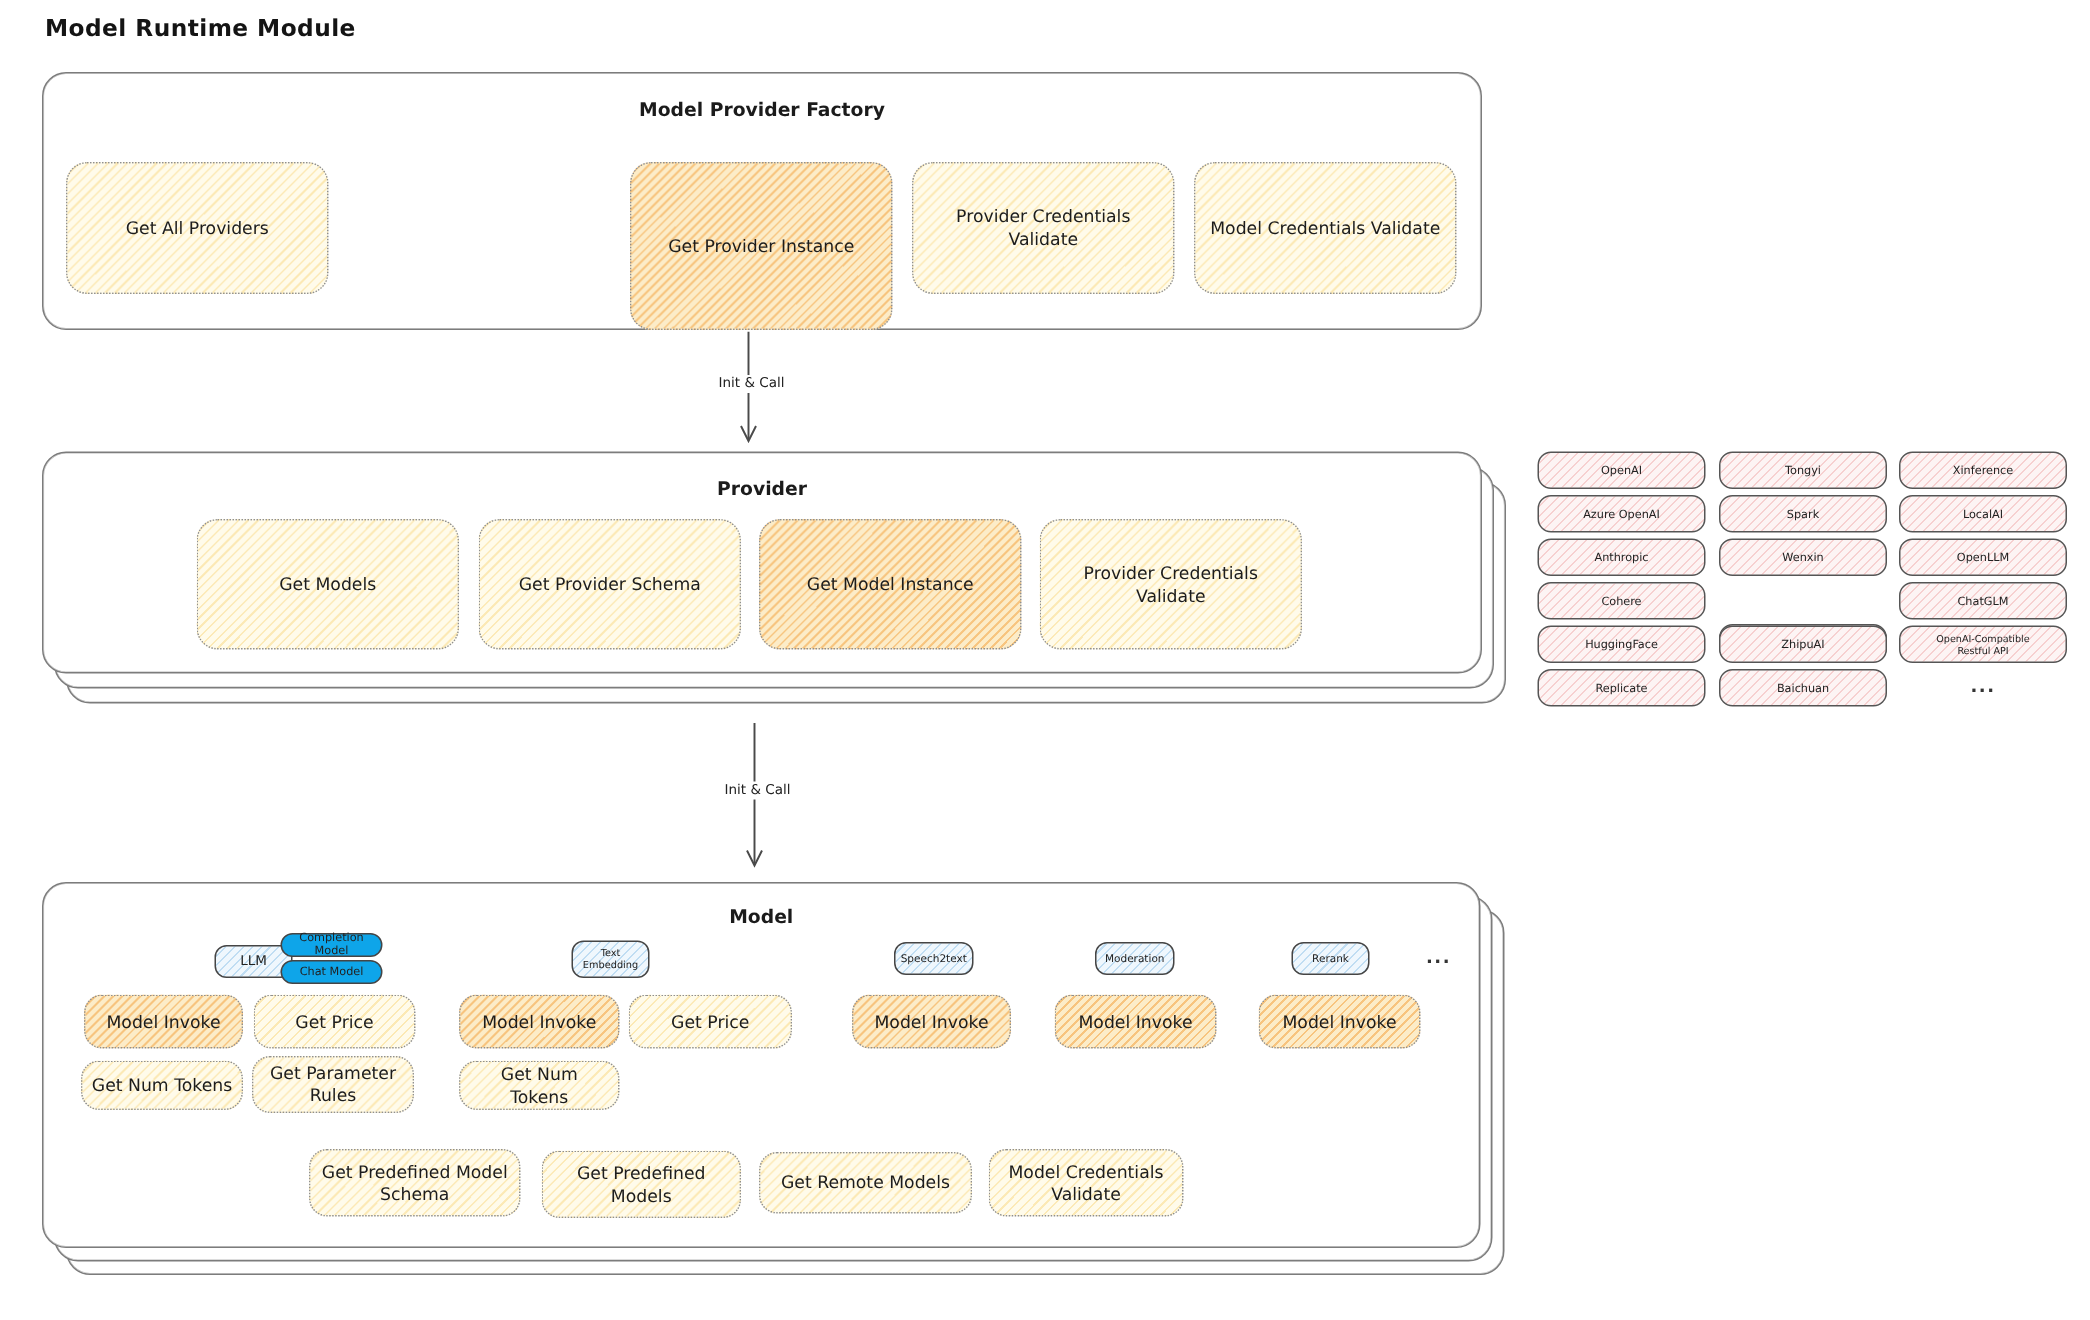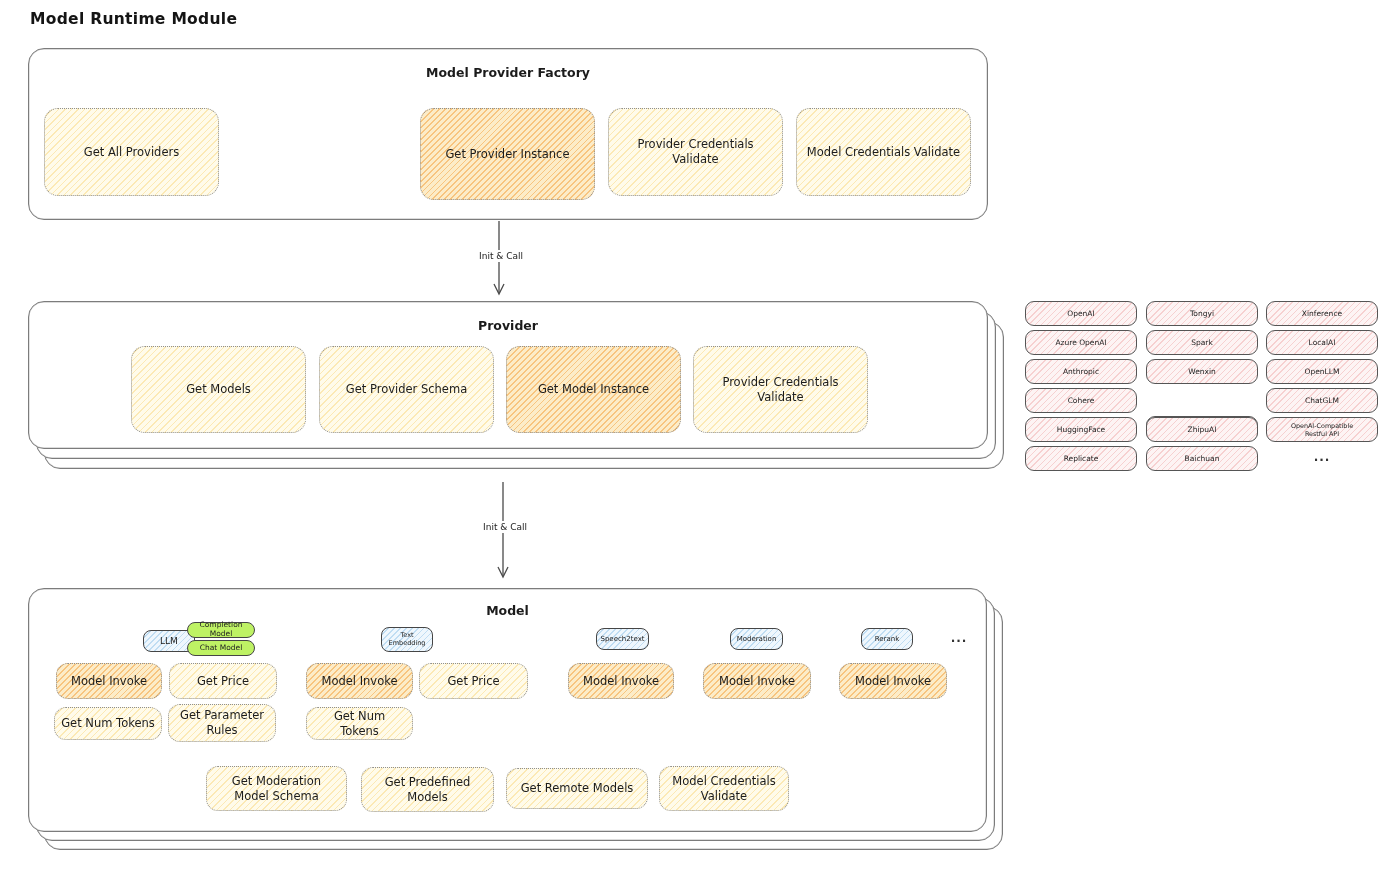--- a/index.html
+++ b/index.html
@@ -46,39 +46,39 @@
     font-size:7.5px;color:#222;box-sizing:border-box;padding:1px 14px;
   }
   .chip.small-text{font-size:6.4px;}
   
   .tab{
     position:absolute;display:flex;align-items:center;justify-content:center;
     text-align:center;border:1.2px solid #454545;border-radius:8px;
     font-size:7px;line-height:1.15;color:#222;box-sizing:border-box;padding:1px 2px;
   }
   .tab.big{font-size:9px;}
-  .tab.white{background:#bef264;font-size:7.5px;border-radius:8px;}
+  .tab.white{background:#0ea5e9;font-size:7.5px;border-radius:8px;}
   .dots{position:absolute;font-size:12px;font-weight:700;color:#333;letter-spacing:1px;}
   .arrow{position:absolute;}
   .arrow-label{
     position:absolute;text-align:center;background:#ffffff;font-size:9px;
     color:#222;padding:1px 2px;font-weight:500;
   }
 </style>
 </head>
 <body>
 
 <div class="canvas">
 
   <div class="page-title">Model Runtime Module</div>
 
   <section class="frame" style="left:28px;top:48px;width:958px;height:170px;">
     <div class="frame-title">Model Provider Factory</div>
     <div class="node hatch-yellow" style="left:15px;top:59px;width:175px;height:88px;">Get All Providers</div>
-    <div class="node hatch-orange" style="left:391px;top:59px;width:175px;height:92px;">Get Provider Instance</div>
+    <div class="node hatch-orange" style="left:391px;top:59px;width:175px;height:112px;">Get Provider Instance</div>
     <div class="node hatch-yellow" style="left:579px;top:59px;width:175px;height:88px;">Provider Credentials Validate</div>
     <div class="node hatch-yellow" style="left:767px;top:59px;width:175px;height:88px;">Model Credentials Validate</div>
   </section>
 
   <svg class="arrow" style="left:491px;top:221px;" width="16" height="78" viewBox="0 0 16 78">
     <line x1="8" y1="0" x2="8" y2="72" stroke="#4a4a4a" stroke-width="1.3"></line>
     <path d="M3 63 L8 73 L13 63" fill="none" stroke="#4a4a4a" stroke-width="1.3"></path>
   </svg>
   <div class="arrow-label" style="left:467px;top:250px;width:64px;">Init &amp; Call</div>
 
@@ -141,19 +141,19 @@
     <div class="node hatch-orange" style="left:277px;top:74px;width:107px;height:36px;border-radius:12px;">Model Invoke</div>
     <div class="node hatch-yellow" style="left:390px;top:74px;width:109px;height:36px;border-radius:12px;">Get Price</div>
     <div class="node hatch-orange" style="left:539px;top:74px;width:106px;height:36px;border-radius:12px;">Model Invoke</div>
     <div class="node hatch-orange" style="left:674px;top:74px;width:108px;height:36px;border-radius:12px;">Model Invoke</div>
     <div class="node hatch-orange" style="left:810px;top:74px;width:108px;height:36px;border-radius:12px;">Model Invoke</div>
 
     <div class="node hatch-yellow" style="left:25px;top:118px;width:108px;height:33px;border-radius:12px;">Get Num Tokens</div>
     <div class="node hatch-yellow" style="left:139px;top:115px;width:108px;height:38px;border-radius:12px;">Get Parameter Rules</div>
     <div class="node hatch-yellow" style="left:277px;top:118px;width:107px;height:33px;border-radius:12px;">Get Num Tokens</div>
 
-    <div class="node hatch-yellow" style="left:177px;top:177px;width:141px;height:45px;border-radius:12px;">Get Moderation Model Schema</div>
+    <div class="node hatch-yellow" style="left:177px;top:177px;width:141px;height:45px;border-radius:12px;">Get Predefined Model Schema</div>
     <div class="node hatch-yellow" style="left:332px;top:178px;width:133px;height:45px;border-radius:12px;">Get Predefined Models</div>
     <div class="node hatch-yellow" style="left:477px;top:179px;width:142px;height:41px;border-radius:12px;">Get Remote Models</div>
     <div class="node hatch-yellow" style="left:630px;top:177px;width:130px;height:45px;border-radius:12px;">Model Credentials Validate</div>
   </section>
 
 </div>
 
 </body></html>

